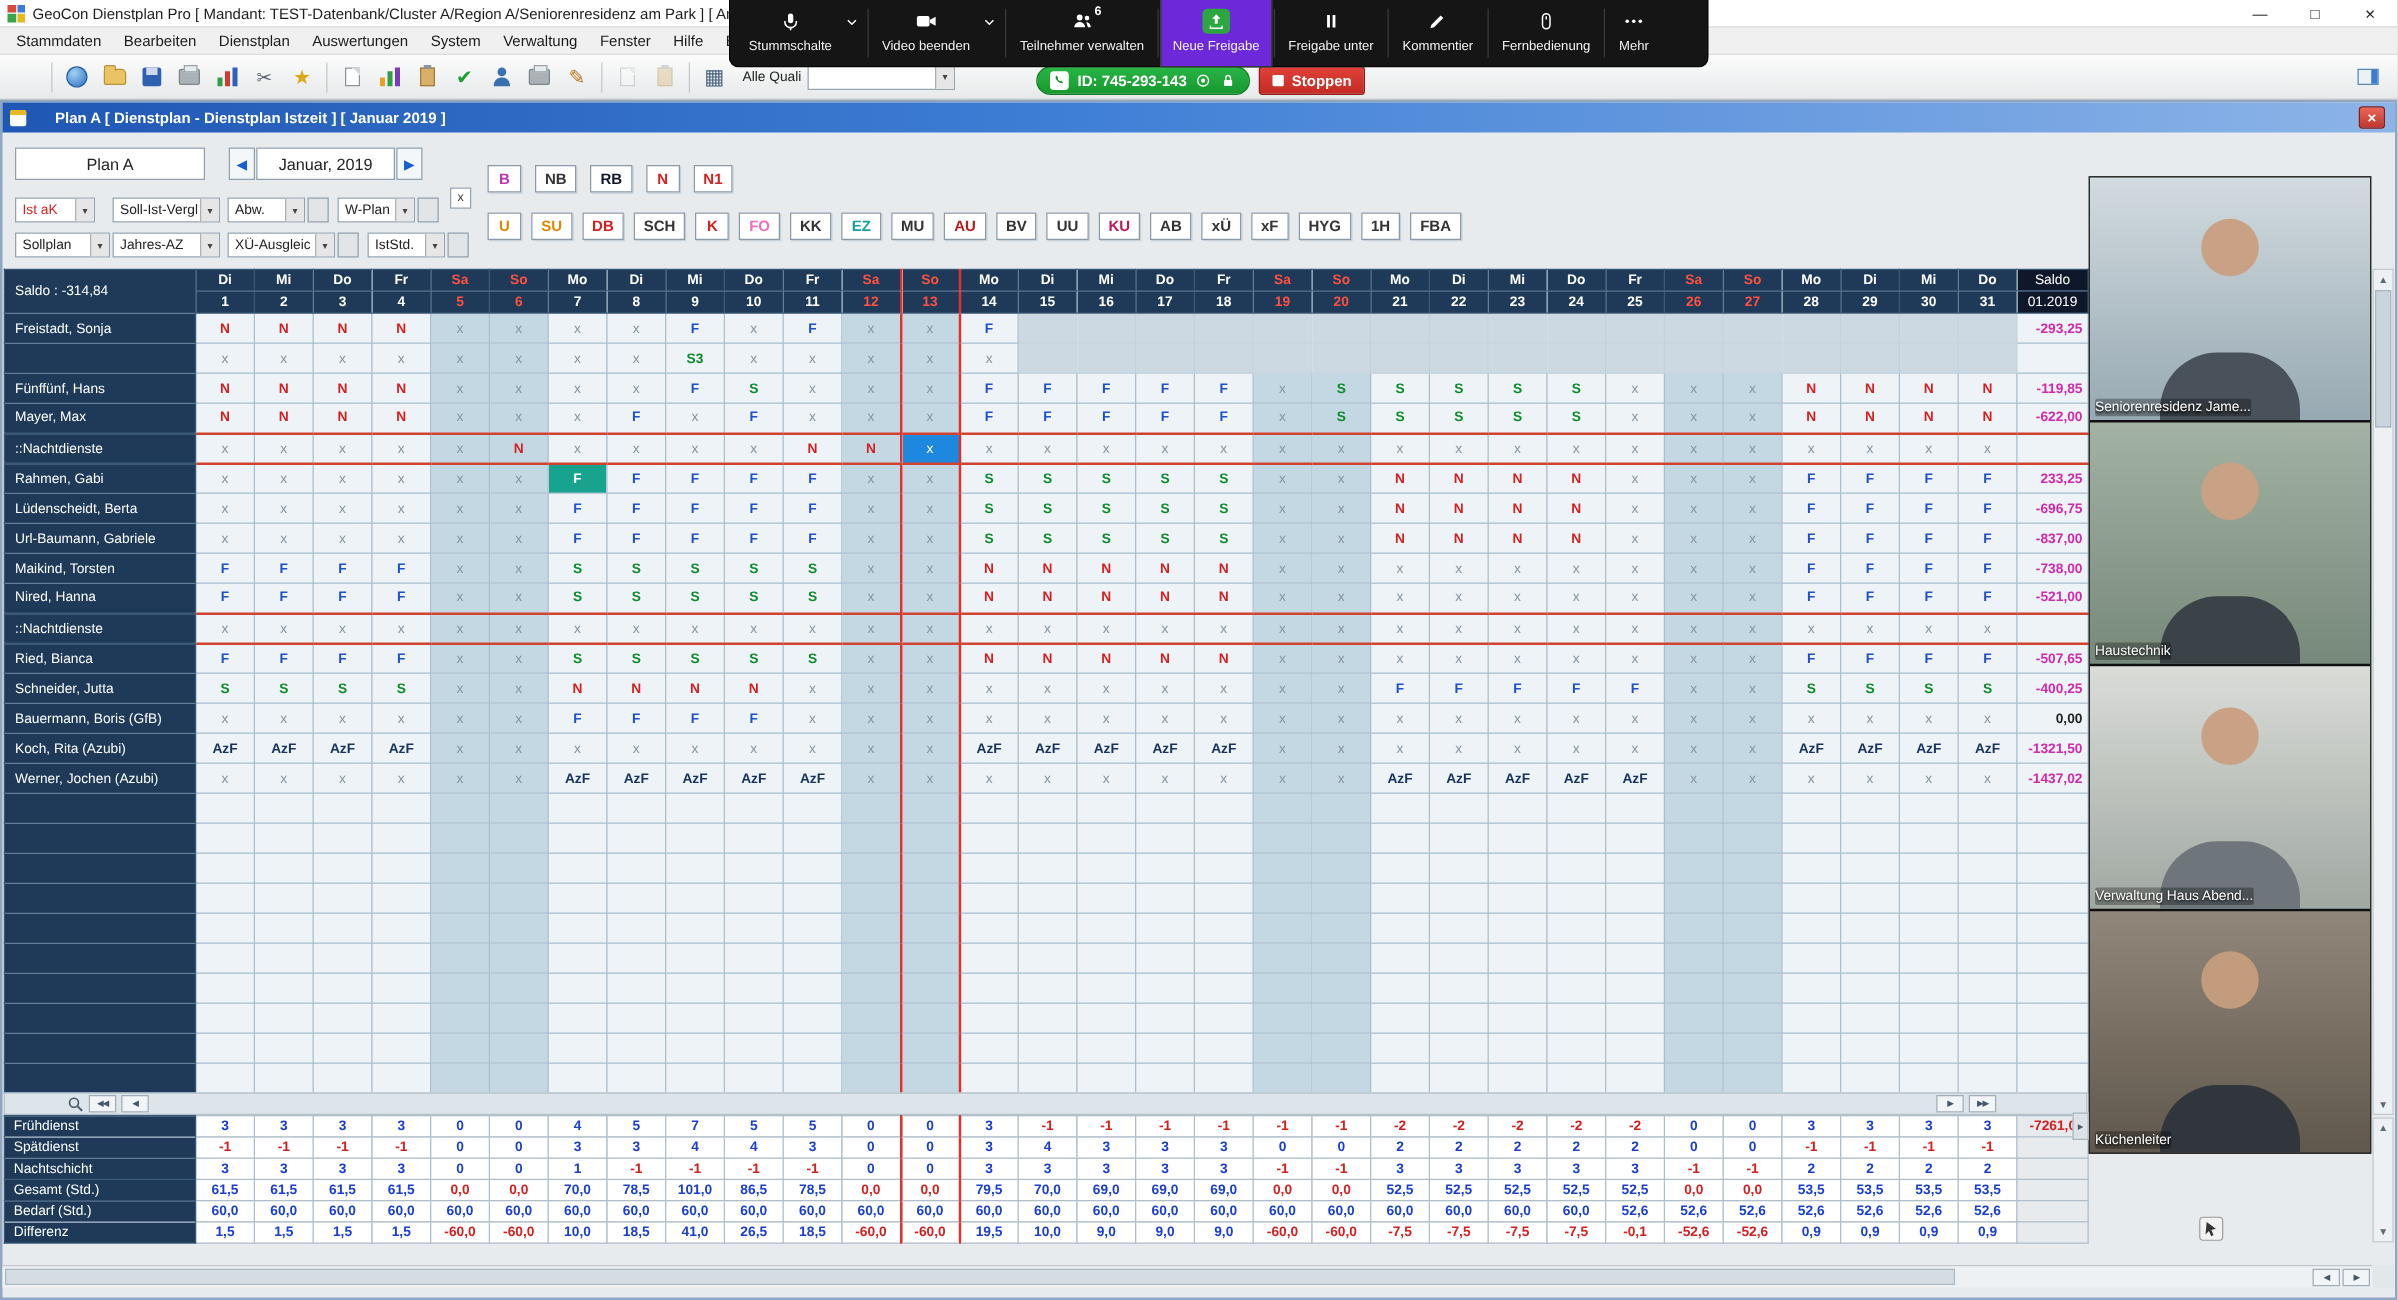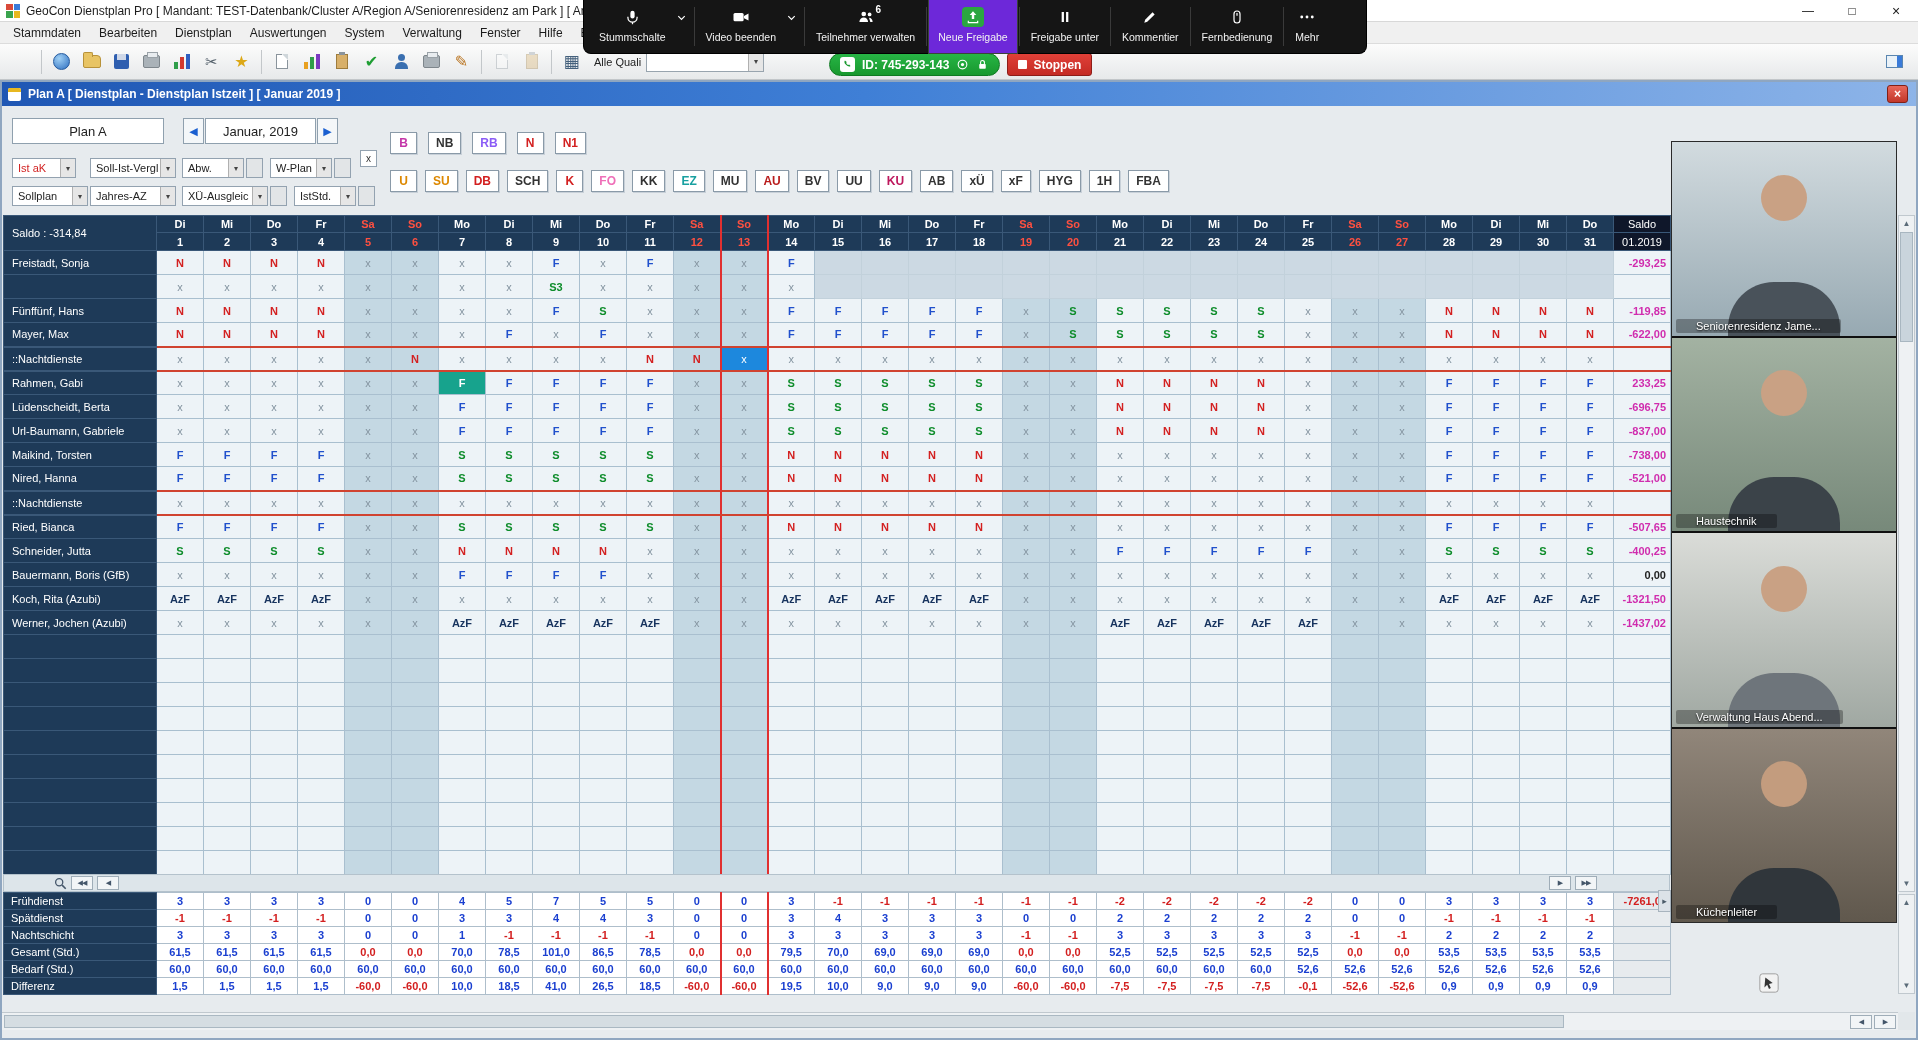--- a/index.html
+++ b/index.html
@@ -76,21 +76,21 @@
 .conf-icon{height:20px;display:flex;align-items:center;justify-content:center}
 .conf-icon svg{display:block}
 .conf-icon.green-box{background:#2ba640;border-radius:4px;width:22px;height:20px}
 .conf-lbl{font-size:10.5px;color:#f2f2f2}
 .conf-chev{display:flex;align-items:flex-start;padding:12px 5px 0 1px}
 .conf-sep{width:1px;background:#3a3a3a;margin:7px 2px}
 .badge{position:absolute;top:4px;left:calc(50% + 10px);font-size:10px;color:#fff;font-weight:bold}
 
 
 .mdi{position:absolute;left:0;top:80px;width:1918px;height:960px;background:#e7ebee;border:2px solid #8fa6c0;z-index:1}
-.mdi-title{position:absolute;left:0;top:0;width:100%;height:24px;background:linear-gradient(90deg,#1f57b4 0%,#3f7fd6 45%,#8db4e8 100%);display:flex;align-items:center;color:#fff;font-weight:bold;font-size:12px;padding-left:6px;gap:7px}
+.mdi-title{position:absolute;left:0;top:0;width:100%;height:24px;background:linear-gradient(90deg,#1f57b4 0%,#3f7fd6 45%,#8db4e8 100%);display:flex;align-items:center;color:#fff;font-weight:bold;font-size:12px;padding-left:6px;gap:23px}
 .mdi-icon{width:13px;height:13px;background:#fff;border-radius:2px;position:relative;flex:0 0 auto}
 .mdi-icon::before{content:"";position:absolute;left:0;top:0;right:0;height:4px;background:#e8b820;border-radius:2px 2px 0 0}
 .mdi-close{position:absolute;right:8px;top:3px;width:21px;height:18px;background:linear-gradient(#e8675a,#c2372a);border:1px solid #821f16;border-radius:3px;color:#fff;display:flex;align-items:center;justify-content:center;font-size:12px;font-weight:bold}
 
 .planbox{position:absolute;left:10px;top:36px;width:152px;height:26px;background:#fff;border:1px solid #8fa0ae;display:flex;align-items:center;justify-content:center;font-size:13px}
 .nav-btn{position:absolute;top:36px;width:21px;height:26px;background:#f4f7f9;border:1px solid #8fa0ae;display:flex;align-items:center;justify-content:center;color:#1a5fd0;font-size:11px}
 .nav-btn.prev{left:181px}
 .nav-btn.next{left:315px}
 .monthbox{position:absolute;left:203px;top:36px;width:111px;height:26px;background:#fff;border:1px solid #8fa0ae;display:flex;align-items:center;justify-content:center;font-size:13px}
 
@@ -161,21 +161,21 @@
 .bthumb{width:1560px;height:13px;background:#d5dde2;border:1px solid #aab8c2}
 .bspace{flex:1}
 .bcorner{position:absolute;right:1px;top:930px;width:17px;height:18px;background:#e2e7ea}
 
 
 .vpanel{position:absolute;left:1671px;top:141px;width:226px;height:782px;background:#101010;border:1px solid #2a2a2a;display:flex;flex-direction:column;gap:2px;z-index:30}
 .vtile{position:relative;flex:1;overflow:hidden}
 .psil{position:absolute;inset:0}
 .psil::before{content:"";position:absolute;left:50%;top:17%;width:46px;height:46px;margin-left:-23px;border-radius:50%;background:#c9a184}
 .psil::after{content:"";position:absolute;left:50%;bottom:-10px;width:112px;height:64px;margin-left:-56px;border-radius:46px 46px 0 0;background:#49525a}
-.vlabel{position:absolute;left:4px;bottom:3px;font-size:11px;color:#fff;text-shadow:0 1px 2px #000;background:rgba(0,0,0,.30);padding:1px 20px;border-radius:2px;max-width:200px;overflow:hidden;white-space:nowrap}
+.vlabel{position:absolute;left:4px;bottom:3px;font-size:11px;color:#fff;text-shadow:0 1px 2px #000;background:rgba(0,0,0,.30);padding:1px 0;border-radius:2px;max-width:200px;overflow:hidden;white-space:nowrap}
 .vt0{background:linear-gradient(180deg,#d2dbdf,#97a9b2)}.vt0 .psil::after{background:#49525a}
 .vt1{background:linear-gradient(180deg,#a3b2a2,#77897a)}.vt1 .psil::after{background:#3b4349}
 .vt2{background:linear-gradient(180deg,#b7bfc5,#848f98)}.vt2 .psil::after{background:#343b42}
 .vt3{background:linear-gradient(180deg,#c6c2b4,#978f80)}.vt3 .psil::before{background:#cfa88a}.vt3 .psil::after{background:#5c656d}
 .vt4{background:linear-gradient(180deg,#dadcd8,#a0a8a2)}.vt4 .psil::after{background:#6e757b}
 .vt5{background:linear-gradient(180deg,#91867a,#60584d)}.vt5 .psil::before{background:#c39c7e}.vt5 .psil::after{background:#30363b}
 .collapse-tab{position:absolute;left:1658px;top:890px;width:13px;height:22px;background:#dce2e8;border:1px solid #a8b4be;display:flex;align-items:center;justify-content:center;font-size:9px;color:#4a5a68;z-index:31}
 .rcursor{position:absolute;left:1758px;top:972px;z-index:32}
 </style>
 </head>
@@ -356,21 +356,21 @@
       <span class="flt-label">IstStd.</span>
       <span class="arr">▾</span>
     </div>
   <span class="fsq fsq3"></span>
   <span class="fsq fsq4"></span>
 
   <span class="mini-x">x</span>
   <div class="codes codes1">
       <span class="code-btn" style="color:#c435a8">B</span>
       <span class="code-btn" style="color:#333333">NB</span>
-      <span class="code-btn" style="color:#8b5cf6">RB</span>
+      <span class="code-btn" style="color:#0f172a">RB</span>
       <span class="code-btn" style="color:#d32020">N</span>
       <span class="code-btn" style="color:#d32020">N1</span>
     </div>
   <div class="codes codes2">
       <span class="code-btn" style="color:#dd8800">U</span>
       <span class="code-btn" style="color:#dd8800">SU</span>
       <span class="code-btn" style="color:#d32020">DB</span>
       <span class="code-btn" style="color:#333333">SCH</span>
       <span class="code-btn" style="color:#d32020">K</span>
       <span class="code-btn" style="color:#ef6fb8">FO</span>

